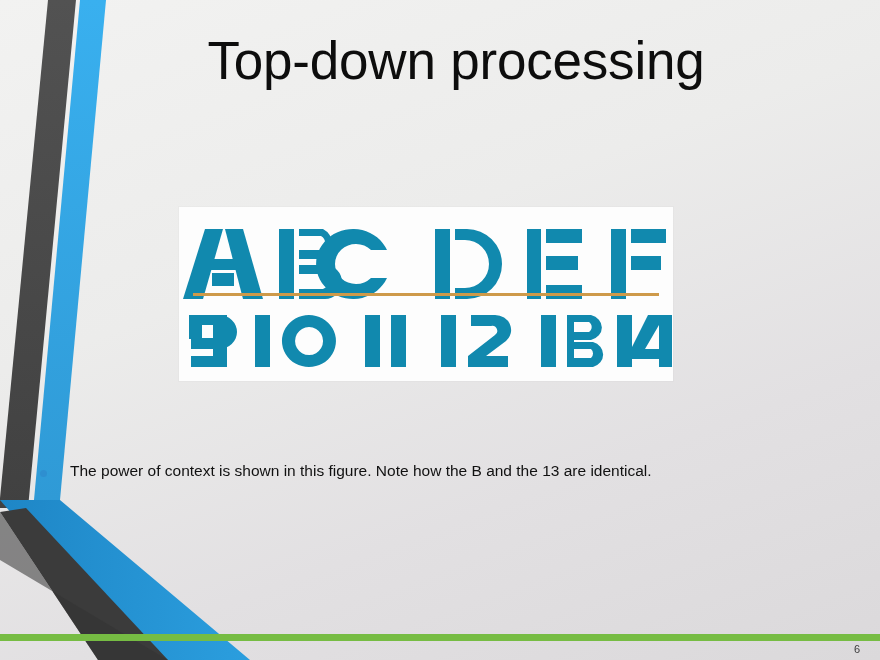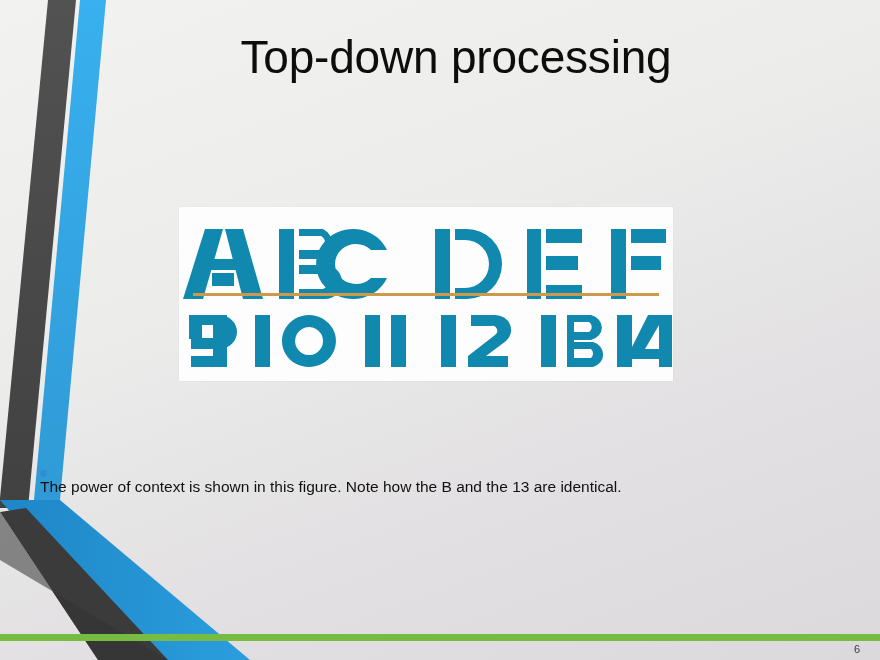--- a/index.html
+++ b/index.html
@@ -10,34 +10,34 @@
   }
   #slide{
     position:relative;width:880px;height:660px;
     background:linear-gradient(160deg,#f2f2f1 0%,#ececeb 38%,#e2e0e2 70%,#dbd9db 100%);
     overflow:hidden;
   }
   .deco{position:absolute;left:0;top:0;width:880px;height:660px;pointer-events:none;}
   .title{
     position:absolute;left:0;top:30px;width:880px;
     text-align:center;
-    font-size:46px;font-weight:400;color:#0d0d0d;
+    font-size:53px;font-weight:400;color:#0d0d0d;
     letter-spacing:-0.2px;
     padding-left:32px;box-sizing:border-box;
     white-space:nowrap;
   }
   .figure-panel{
     position:absolute;left:179px;top:207px;width:494px;height:174px;
     background:#fdfdfd;
     box-shadow:0 0 0 1px rgba(0,0,0,0.015);
   }
   .figure-panel svg{display:block;}
   .bullet-row{
     position:absolute;left:40px;top:461px;width:800px;
-    display:flex;align-items:flex-start;flex-direction:column;
+    display:flex;align-items:flex-start;
   }
   .bullet-dot{
     width:7px;height:7px;border-radius:50%;
     background:#2e8fd0;
     margin-top:9px;margin-right:23px;flex:0 0 auto;
   }
   .bullet-text{
     font-size:15.5px;color:#111111;line-height:1.35;
     white-space:nowrap;
   }

